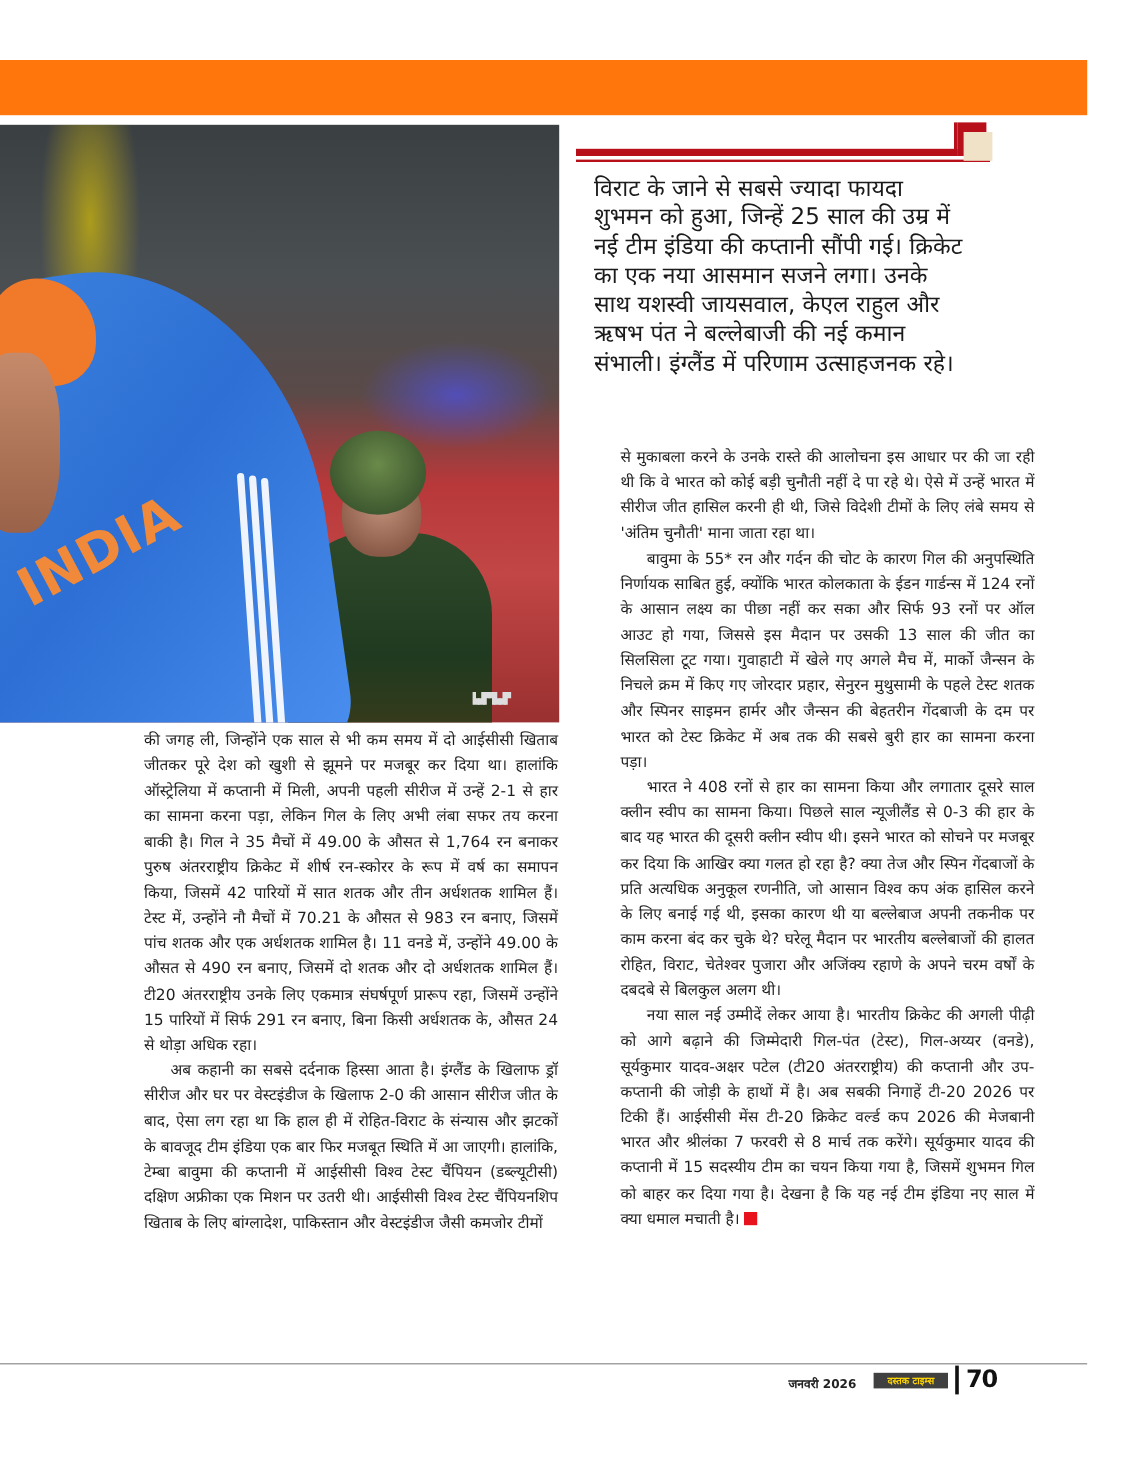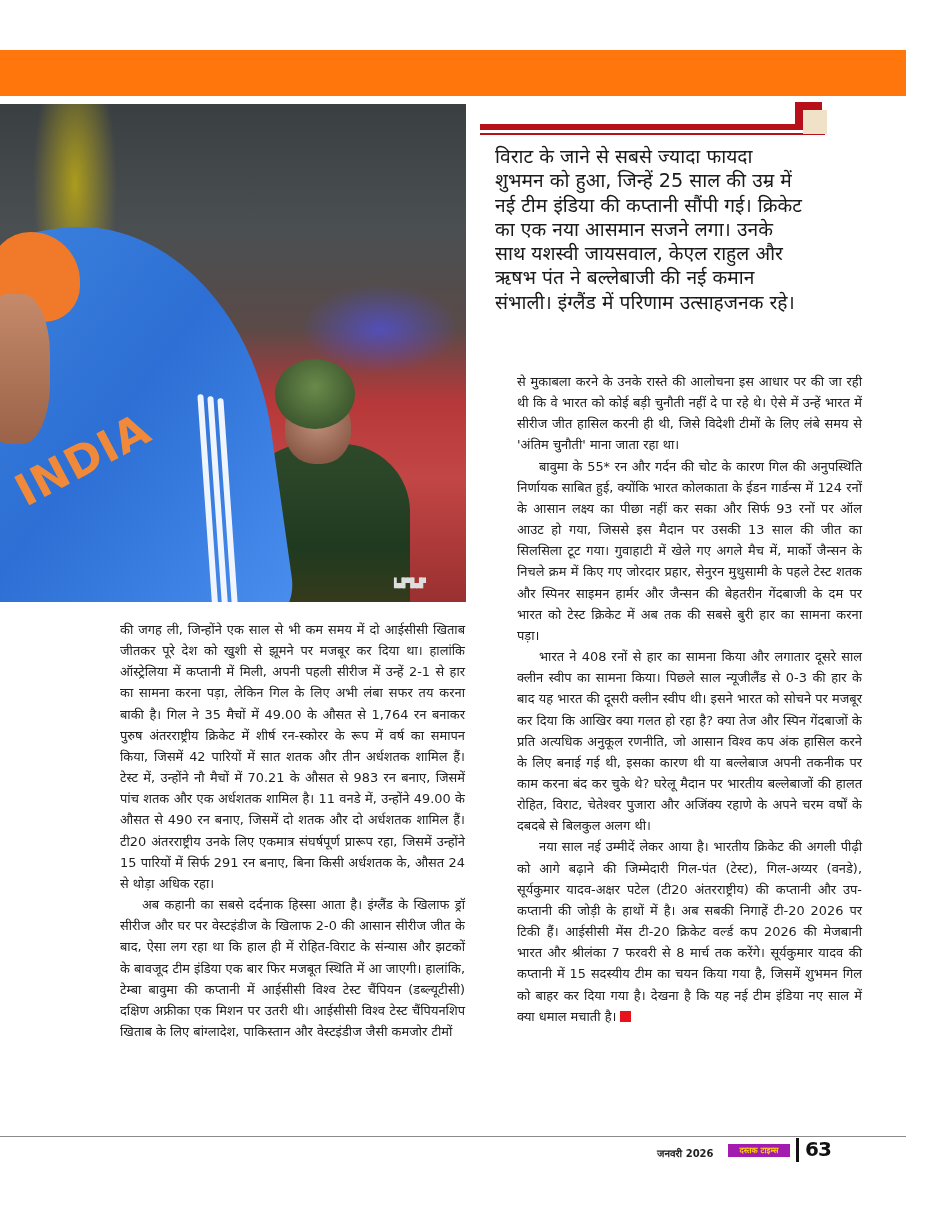--- a/index.html
+++ b/index.html
@@ -84,41 +84,41 @@
     font-size: 19.2px; line-height: 24.3px; color: #1a1a1a;
     font-family: "DejaVu Sans", sans-serif;
   }
 
   .col {
     position: absolute; font-size: 12.9px; line-height: 21.15px; text-align: justify;
     font-family: "DejaVu Sans", sans-serif; color: #1f1f1f;
   }
   .col p { margin: 0; }
   .col p.indent { text-indent: 22px; }
-  .col-left { left: 120px; top: 607px; width: 345px; margin-top: 12px; }
+  .col-left { left: 120px; top: 607px; width: 345px; }
   .col-right { left: 481px; top: 371px; width: 345px; margin-left: 36px; }
   .subhead {
     font-size: 16px; font-weight: bold; margin: 11px 0 6px 0 !important; line-height: 22px;
   }
   .end-mark {
     display: inline-block; width: 11px; height: 11px; background: #e8121c; margin-left: 4px; vertical-align: -1px;
   }
 
   
   .footer-rule {
     position: absolute; left: 0; top: 1136px; width: 906px; height: 1px; background: #8a8a8a;
   }
   .footer-date {
     position: absolute; left: 657px; top: 1146px; font-size: 10px; font-weight: bold; color: #222;
     font-family: "DejaVu Sans", sans-serif;
     text-align: center;
   }
   .footer-logo {
     position: absolute; left: 728px; top: 1144px; width: 62px; height: 13px;
-    background: #a21caf; color: #ffd400; font-size: 8px; font-weight: bold; line-height: 13px;
+    background: #404040; color: #ffd400; font-size: 8px; font-weight: bold; line-height: 13px;
     text-align: center; overflow: hidden; white-space: nowrap;
     font-family: "DejaVu Sans", sans-serif;
   }
   .footer-sep {
     position: absolute; left: 796px; top: 1138px; width: 3px; height: 24px; background: #111;
   }
   .footer-page {
     position: absolute; left: 805px; top: 1137px; font-size: 20px; font-weight: bold; color: #111;
     font-family: "DejaVu Sans", sans-serif; letter-spacing: -1px;
   }
@@ -159,13 +159,13 @@
   <p>से मुकाबला करने के उनके रास्ते की आलोचना इस आधार पर की जा रही थी कि वे भारत को कोई बड़ी चुनौती नहीं दे पा रहे थे। ऐसे में उन्हें भारत में सीरीज जीत हासिल करनी ही थी, जिसे विदेशी टीमों के लिए लंबे समय से 'अंतिम चुनौती' माना जाता रहा था।</p>
   <p class="indent">बावुमा के 55* रन और गर्दन की चोट के कारण गिल की अनुपस्थिति निर्णायक साबित हुई, क्योंकि भारत कोलकाता के ईडन गार्डन्स में 124 रनों के आसान लक्ष्य का पीछा नहीं कर सका और सिर्फ 93 रनों पर ऑल आउट हो गया, जिससे इस मैदान पर उसकी 13 साल की जीत का सिलसिला टूट गया। गुवाहाटी में खेले गए अगले मैच में, मार्को जैन्सन के निचले क्रम में किए गए जोरदार प्रहार, सेनुरन मुथुसामी के पहले टेस्ट शतक और स्पिनर साइमन हार्मर और जैन्सन की बेहतरीन गेंदबाजी के दम पर भारत को टेस्ट क्रिकेट में अब तक की सबसे बुरी हार का सामना करना पड़ा।</p>
   <p class="indent">भारत ने 408 रनों से हार का सामना किया और लगातार दूसरे साल क्लीन स्वीप का सामना किया। पिछले साल न्यूजीलैंड से 0-3 की हार के बाद यह भारत की दूसरी क्लीन स्वीप थी। इसने भारत को सोचने पर मजबूर कर दिया कि आखिर क्या गलत हो रहा है? क्या तेज और स्पिन गेंदबाजों के प्रति अत्यधिक अनुकूल रणनीति, जो आसान विश्व कप अंक हासिल करने के लिए बनाई गई थी, इसका कारण थी या बल्लेबाज अपनी तकनीक पर काम करना बंद कर चुके थे? घरेलू मैदान पर भारतीय बल्लेबाजों की हालत रोहित, विराट, चेतेश्वर पुजारा और अजिंक्य रहाणे के अपने चरम वर्षों के दबदबे से बिलकुल अलग थी।</p>
   <p class="indent"><span>नया साल नई उम्मीदें लेकर आया है। भारतीय क्रिकेट की अगली पीढ़ी को आगे बढ़ाने की जिम्मेदारी गिल-पंत (टेस्ट), गिल-अय्यर (वनडे), सूर्यकुमार यादव-अक्षर पटेल (टी20 अंतरराष्ट्रीय) की कप्तानी और उप-कप्तानी की जोड़ी के हाथों में है। अब सबकी निगाहें टी-20 2026 पर टिकी हैं। आईसीसी मेंस टी-20 क्रिकेट वर्ल्ड कप 2026 की मेजबानी भारत और श्रीलंका 7 फरवरी से 8 मार्च तक करेंगे। सूर्यकुमार यादव की कप्तानी में 15 सदस्यीय टीम का चयन किया गया है, जिसमें शुभमन गिल को बाहर कर दिया गया है। देखना है कि यह नई टीम इंडिया नए साल में क्या धमाल मचाती है।</span><span class="end-mark"></span></p>
 </div>
 
 <div class="footer-rule"></div>
 <div class="footer-date">जनवरी 2026</div>
 <div class="footer-logo">दस्तक टाइम्स</div>
 <div class="footer-sep"></div>
-<div class="footer-page">63</div>
+<div class="footer-page">70</div>
 
 </body></html>

